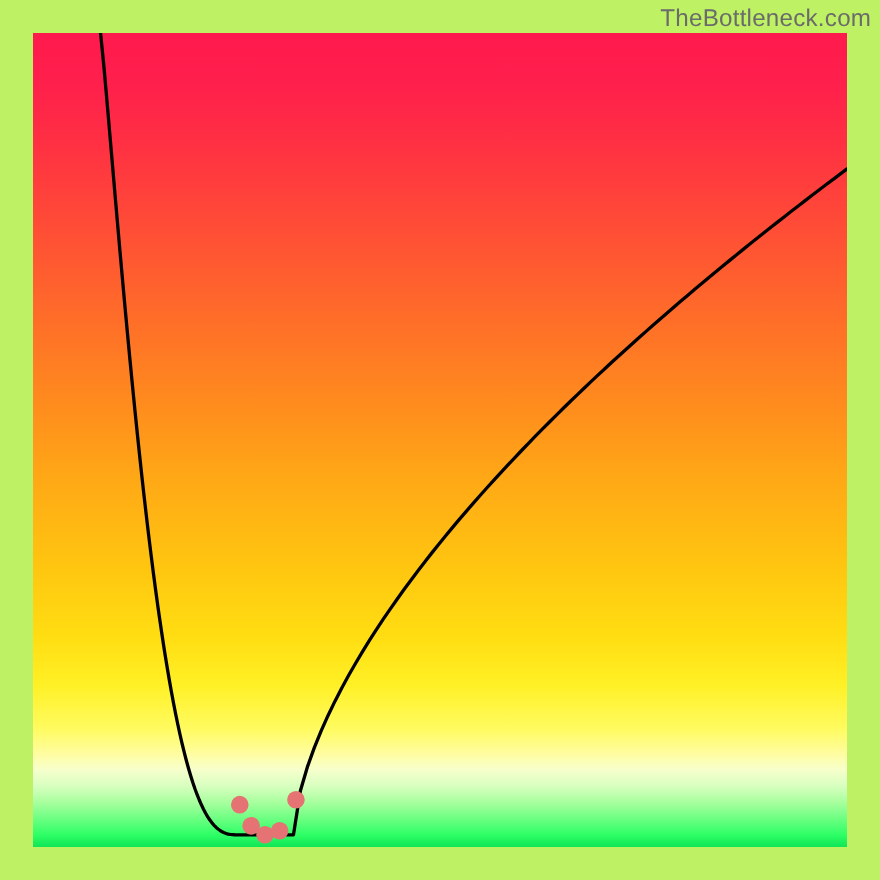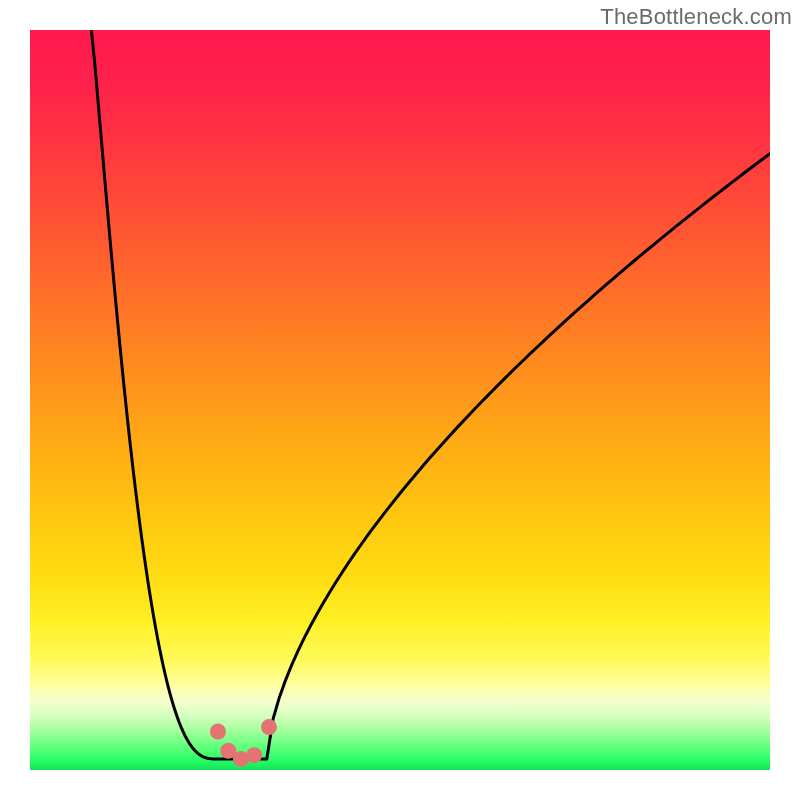--- a/index.html
+++ b/index.html
@@ -10,21 +10,21 @@
     background: #000;
     overflow: hidden;
     font-family: Arial, Helvetica, sans-serif;
   }
   .frame {
     position: absolute;
     top: 0;
     left: 0;
     width: 800px;
     height: 800px;
-    background: #ffffff;
+    background: #bef264;
   }
   .plot-area {
     position: absolute;
     top: 30px;
     left: 30px;
     width: 740px;
     height: 740px;
     overflow: hidden;
   }
   .gradient {

